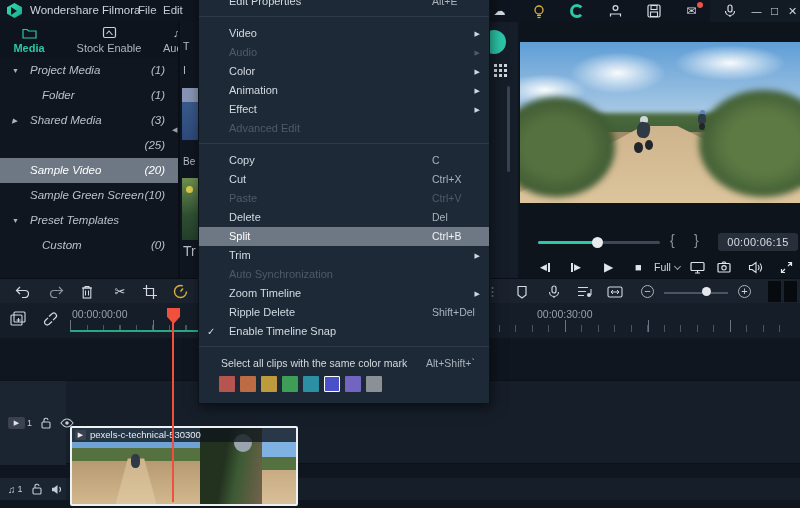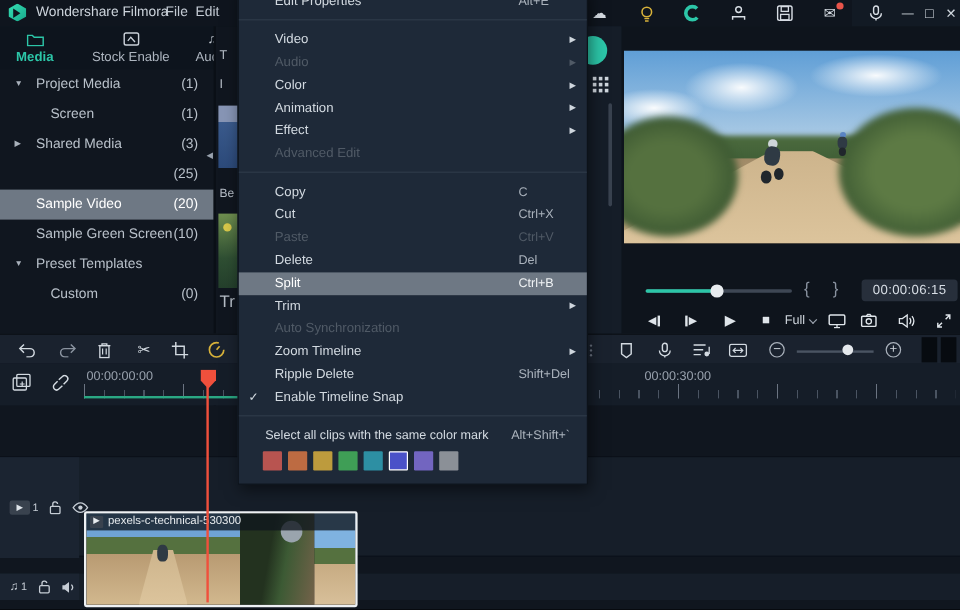--- a/index.html
+++ b/index.html
@@ -31,21 +31,21 @@
   .tab{position:absolute;top:3px;width:64px;text-align:center;color:#aeb6c0;}
   .tab .t-ico{height:15px;display:flex;align-items:center;justify-content:center;color:#c9d0d8;}
   .tab .t-lab{font-size:11px;margin-top:2px;}
   .tab.active .t-lab{color:var(--accent);font-weight:bold;}
   .tab.active .t-ico{color:var(--accent);}
   #tab-media{left:-3px;} #tab-stock{left:70px;width:78px;} #tab-audio{left:152px;width:50px;}
   #tab-underline{left:8px;top:55px;width:40px;height:2px;background:var(--accent);}
 
   
   #sidebar{left:0;top:58px;width:178px;height:222px;background:var(--panel2);}
-  .sb-item{position:relative;height:25px;line-height:25px;color:#b9c1ca;font-size:11.5px;cursor:default;}
+  .sb-item{position:relative;height:25px;line-height:25px;color:#b9c1ca;font-size:11.5px;cursor:default;font-style:italic;}
   .sb-item.selected{background:var(--highlight);color:#fff;}
   .sb-exp{position:absolute;left:12px;width:12px;font-size:7px;color:#aab2bc;}
   .sb-label{position:absolute;left:30px;white-space:nowrap;}
   .sb-item.indent .sb-label{left:42px;}
   .sb-count{position:absolute;right:13px;}
   #sb-folders{left:0;top:280px;width:178px;height:24px;background:var(--panel2);display:flex;gap:22px;padding-left:16px;align-items:center;color:#9aa2ad;}
   #side-divider{left:178px;top:22px;width:2px;height:486px;background:#0a0f16;}
 
   
   #strip{left:180px;top:22px;width:18px;height:290px;background:var(--panel2);}
@@ -225,21 +225,21 @@
   </div>
 
   <div id="sidebar" class="abs">
       <div class="sb-item">
         <span class="sb-exp">▼</span>
         <span class="sb-label">Project Media</span>
         <span class="sb-count">(1)</span>
       </div>
       <div class="sb-item indent">
         <span class="sb-exp"></span>
-        <span class="sb-label">Screen</span>
+        <span class="sb-label">Folder</span>
         <span class="sb-count">(1)</span>
       </div>
       <div class="sb-item">
         <span class="sb-exp">▶</span>
         <span class="sb-label">Shared Media</span>
         <span class="sb-count">(3)</span>
       </div>
       <div class="sb-item">
         <span class="sb-exp"></span>
         <span class="sb-count">(25)</span>

